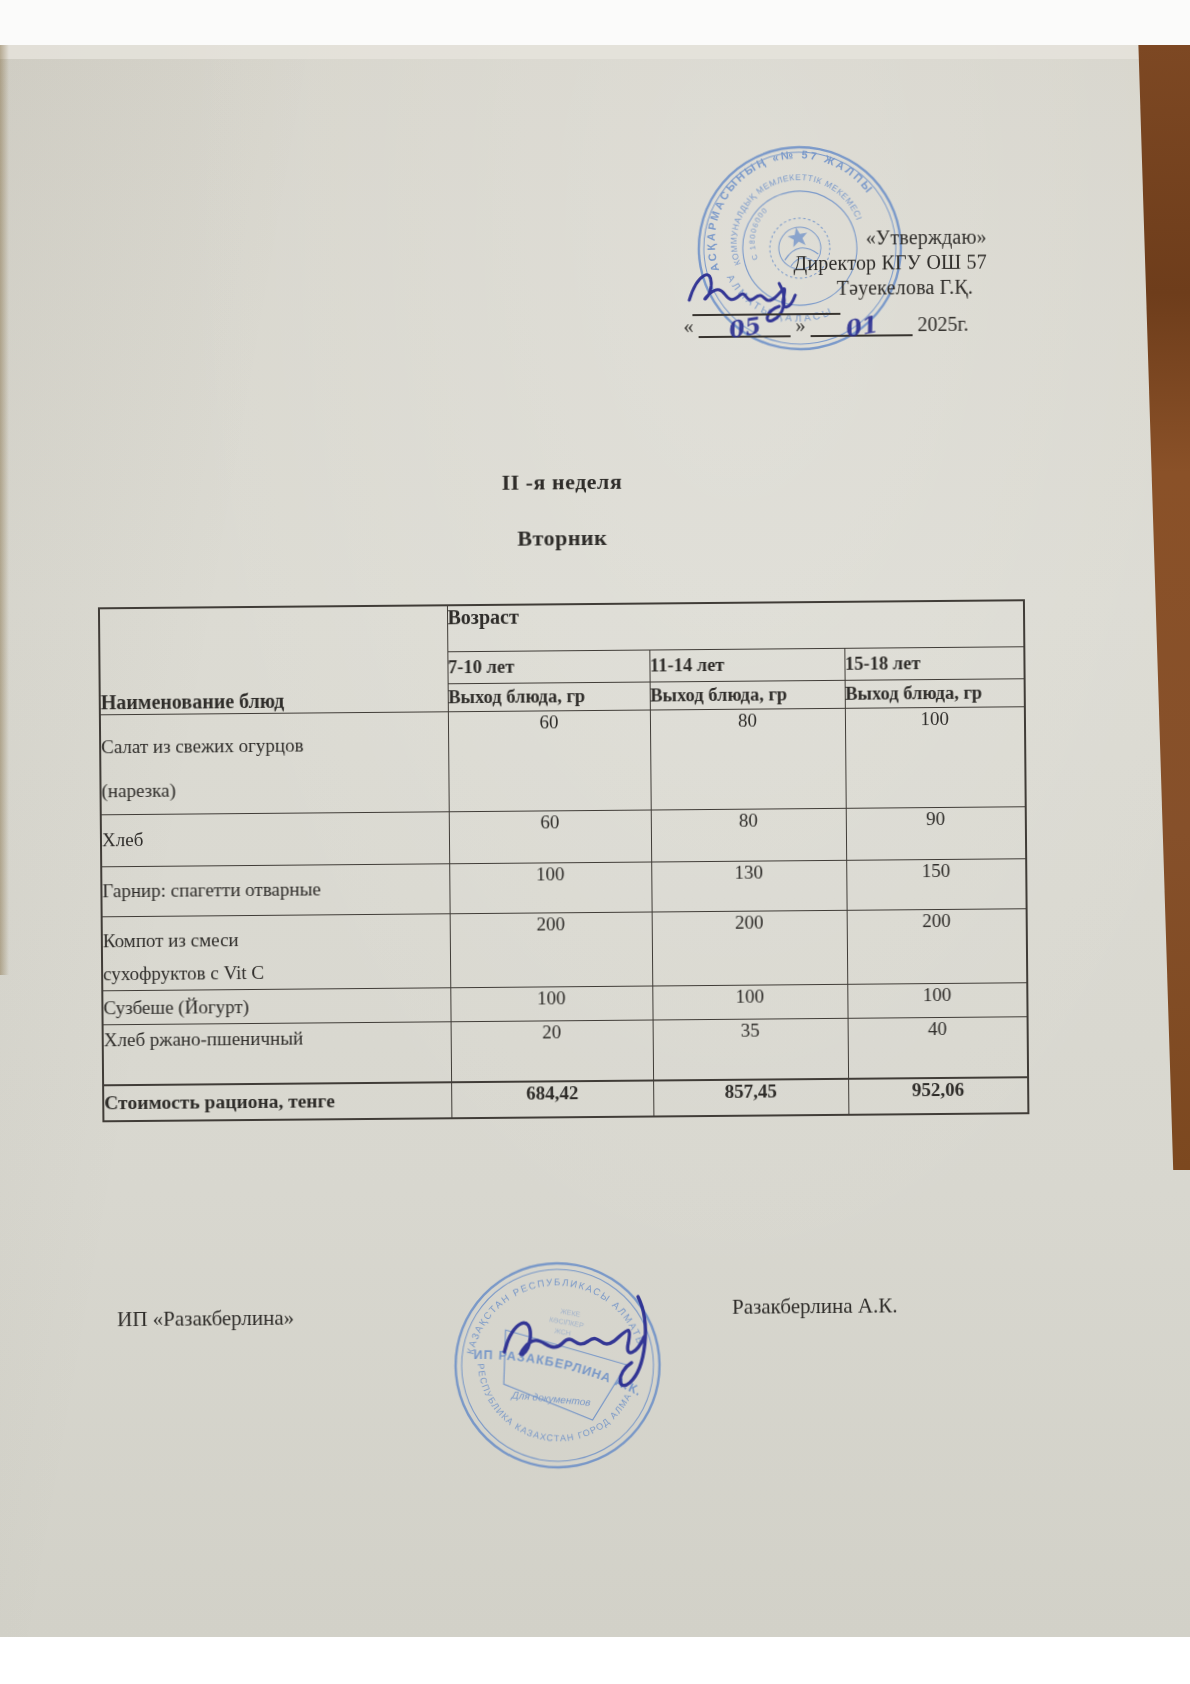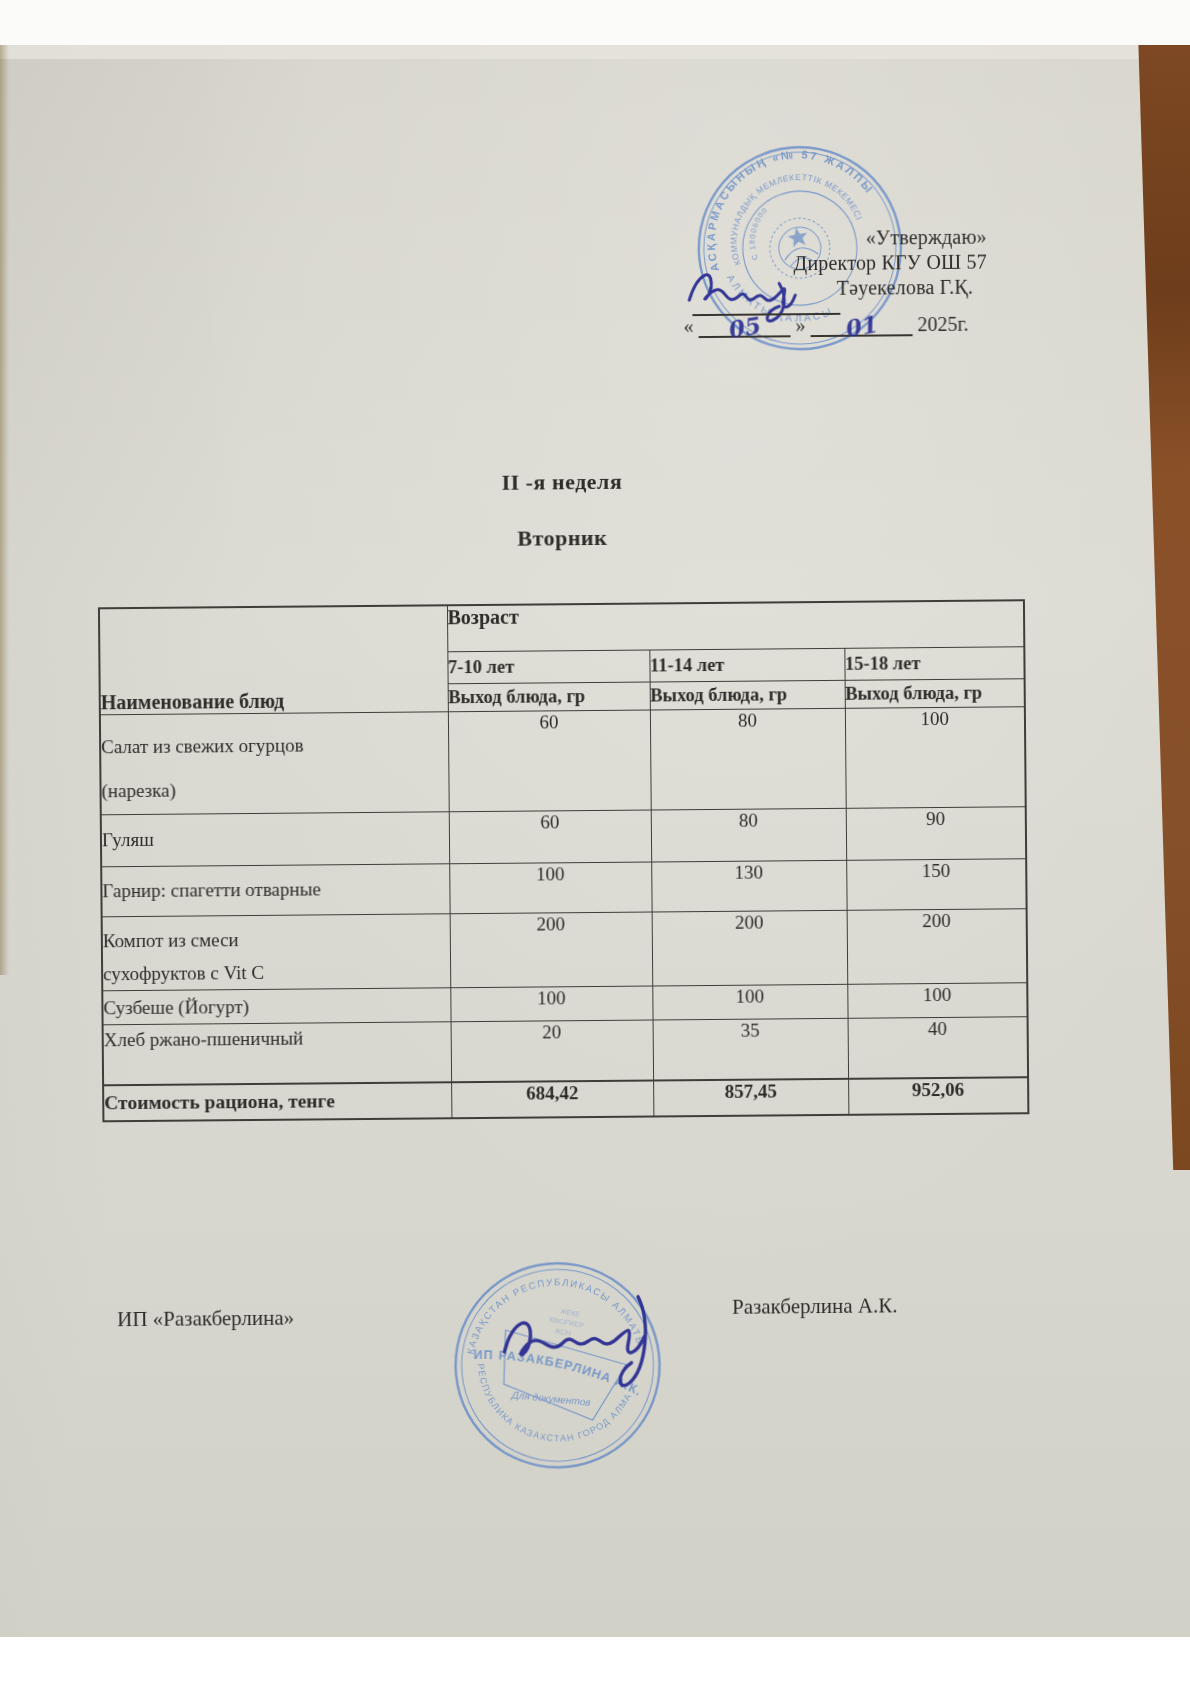--- a/index.html
+++ b/index.html
@@ -152,21 +152,21 @@
           <td class="hout">Выход блюда, гр</td>
           <td class="hout">Выход блюда, гр</td>
         </tr>
         <tr class="r-salat">
           <td class="dish"><span>Салат из свежих огурцов (нарезка)</span></td>
           <td class="val">60</td>
           <td class="val">80</td>
           <td class="val">100</td>
         </tr>
         <tr class="r-gul">
-          <td class="dish"><span>Гуляш</span></td>
+          <td class="dish"><span>Хлеб</span></td>
           <td class="val">60</td>
           <td class="val">80</td>
           <td class="val">90</td>
         </tr>
         <tr class="r-garn">
           <td class="dish"><span>Гарнир: спагетти отварные</span></td>
           <td class="val">100</td>
           <td class="val">130</td>
           <td class="val">150</td>
         </tr>

